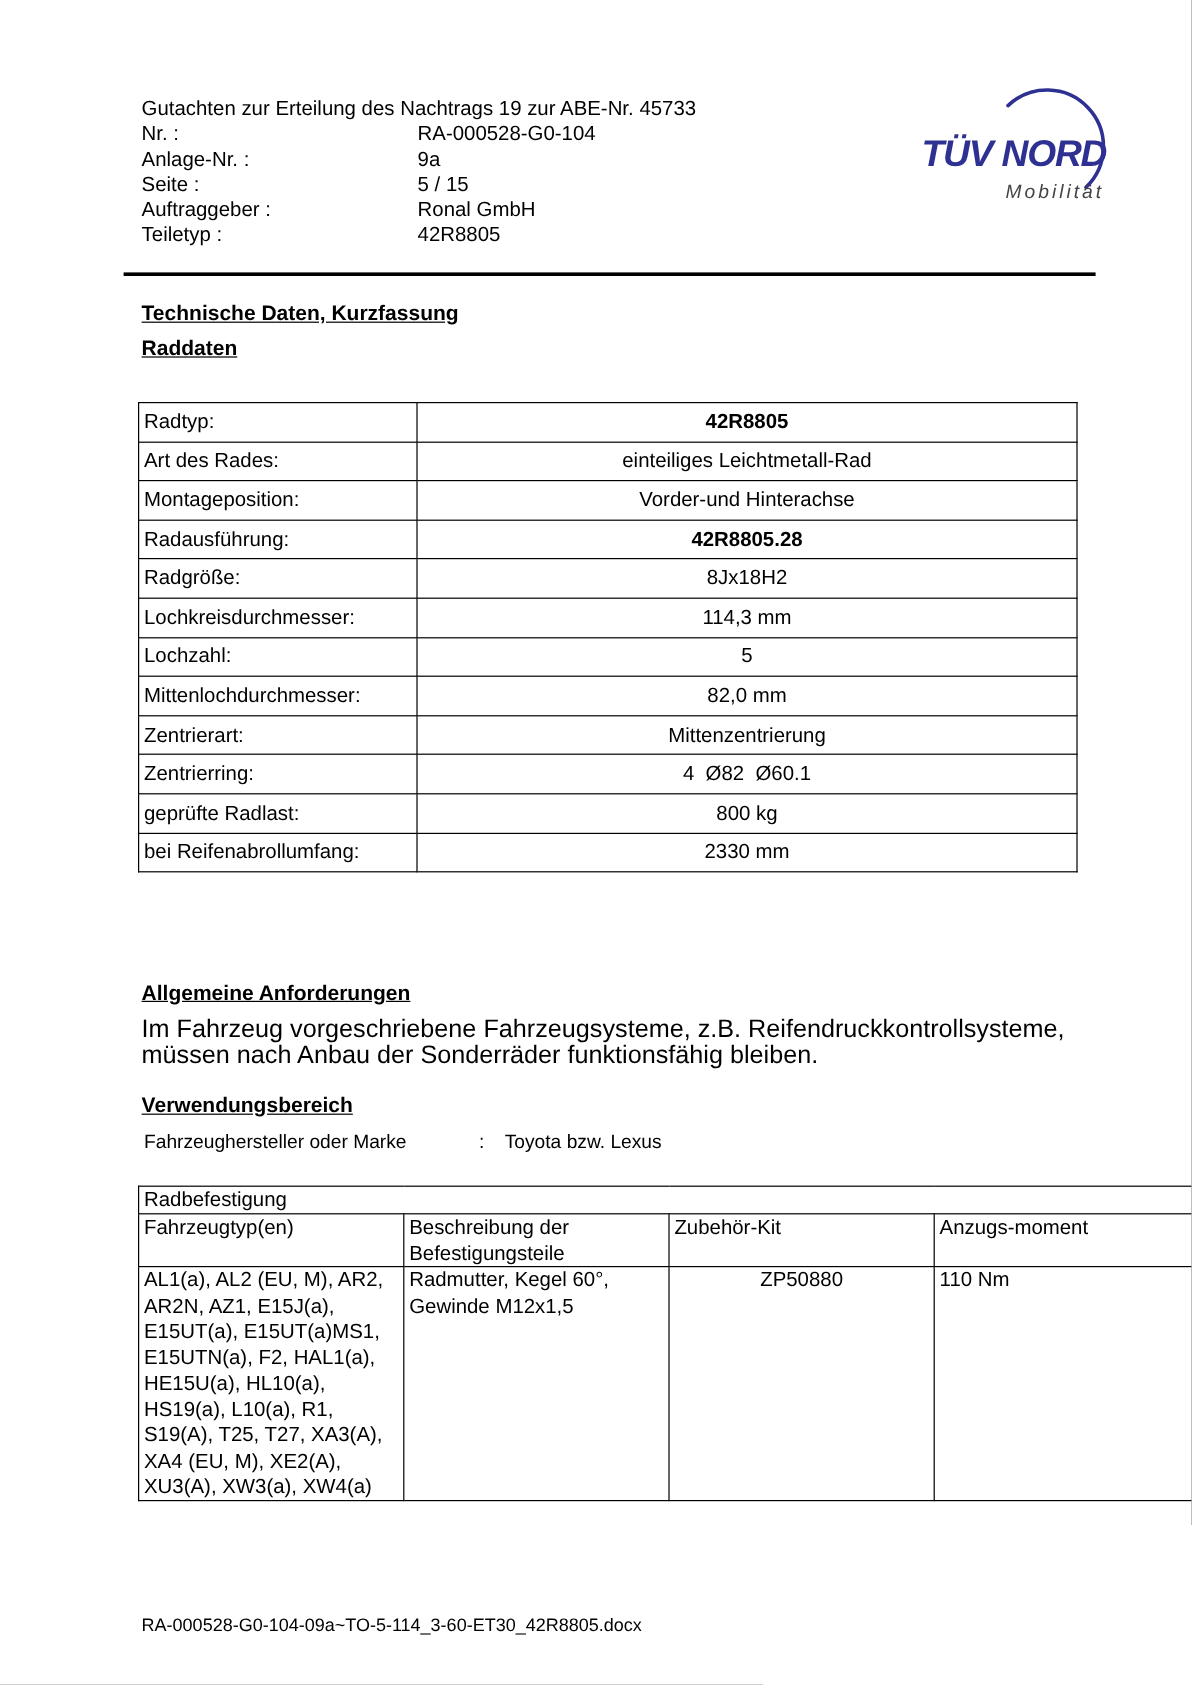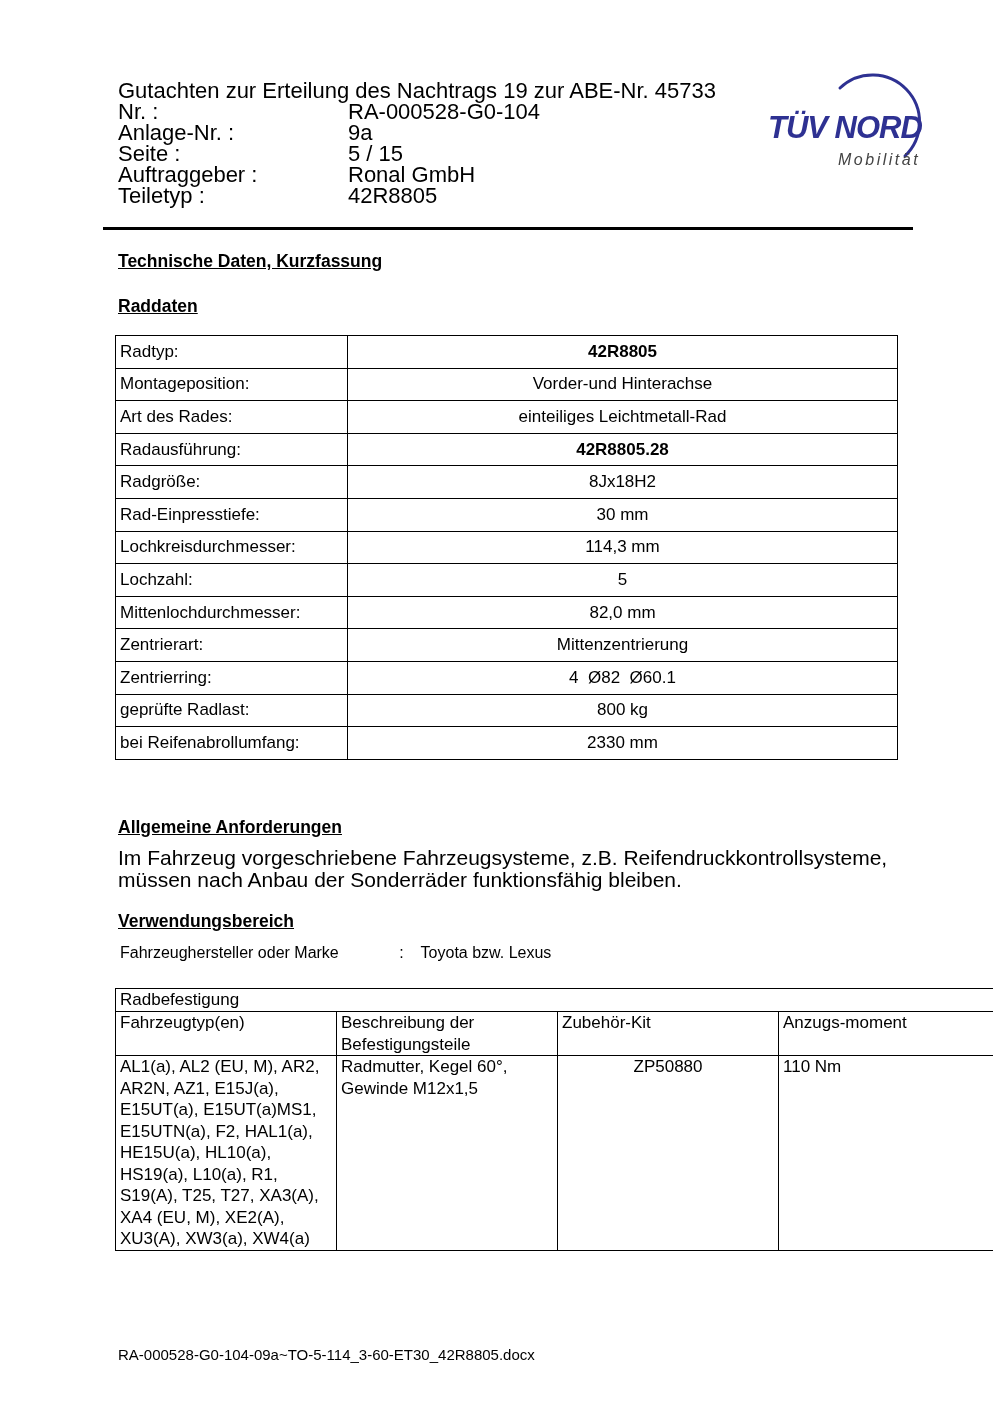--- a/index.html
+++ b/index.html
@@ -5,31 +5,31 @@
   html,body{margin:0;padding:0;background:#888;}
   .page{
     position:relative;
     width:993px;height:1404px;
     background:#ffffff;
     font-family:"Liberation Sans", sans-serif;
     color:#000;
     overflow:hidden;
   }
   
-  .header-block{position:absolute;left:118px;top:80px;font-size:22px;line-height:21px;}
+  .header-block{position:absolute;left:118px;top:80px;font-size:17px;line-height:21px;}
   .header-row{display:flex;}
   .header-label{display:inline-block;width:230px;}
   
   .logo{position:absolute;left:750px;top:50px;width:200px;height:130px;}
   
   .top-rule{position:absolute;left:103px;top:227px;width:810px;height:3px;background:#000;}
   
   .heading{position:absolute;left:118px;font-size:17.5px;font-weight:bold;text-decoration:underline;}
   .h-tech{top:251px;}
-  .h-rad{top:296px;}
+  .h-rad{top:280px;}
   .h-allg{top:817px;}
   .h-verw{top:911px;}
   
   table{border-collapse:collapse;}
   .raddaten-table{position:absolute;left:115px;top:335px;width:783px;table-layout:fixed;}
   .raddaten-table td{border:1.5px solid #000;height:31.6px;font-size:17px;padding:0 4px;}
   .raddaten-table td.lbl{width:223px;text-align:left;}
   .raddaten-table td.val{text-align:center;white-space:pre-wrap;}
   .bold{font-weight:bold;}
   
@@ -95,38 +95,34 @@
   <div class="heading h-tech">Technische Daten, Kurzfassung</div>
   <div class="heading h-rad">Raddaten</div>
 
   <table class="raddaten-table">
     <tbody>
       <tr>
         <td class="lbl">Radtyp:</td>
         <td class="val bold">42R8805</td>
       </tr>
       <tr>
+        <td class="lbl">Art des Rades:</td>
+        <td class="val">einteiliges Leichtmetall-Rad</td>
+      </tr>
+      <tr>
         <td class="lbl">Montageposition:</td>
         <td class="val">Vorder-und Hinterachse</td>
-      </tr>
-      <tr>
-        <td class="lbl">Art des Rades:</td>
-        <td class="val">einteiliges Leichtmetall-Rad</td>
       </tr>
       <tr>
         <td class="lbl">Radausführung:</td>
         <td class="val bold">42R8805.28</td>
       </tr>
       <tr>
         <td class="lbl">Radgröße:</td>
         <td class="val">8Jx18H2</td>
-      </tr>
-      <tr>
-        <td class="lbl">Rad-Einpresstiefe:</td>
-        <td class="val">30 mm</td>
       </tr>
       <tr>
         <td class="lbl">Lochkreisdurchmesser:</td>
         <td class="val">114,3 mm</td>
       </tr>
       <tr>
         <td class="lbl">Lochzahl:</td>
         <td class="val">5</td>
       </tr>
       <tr>

